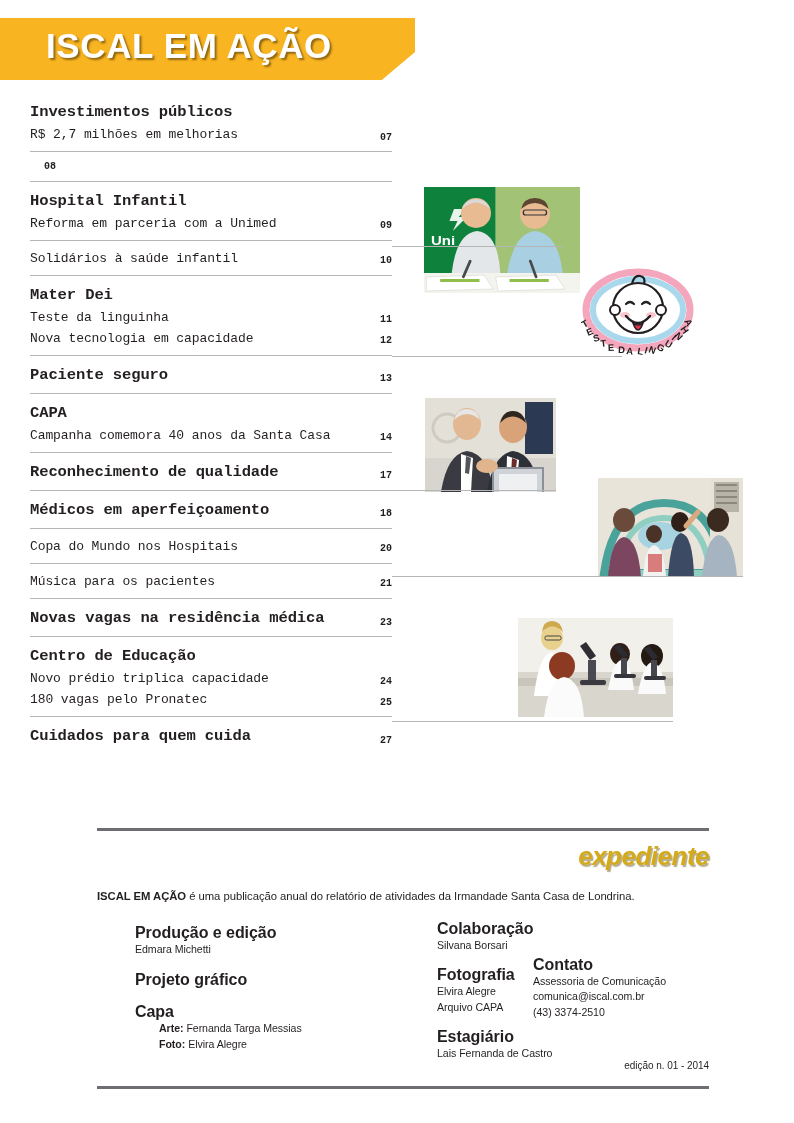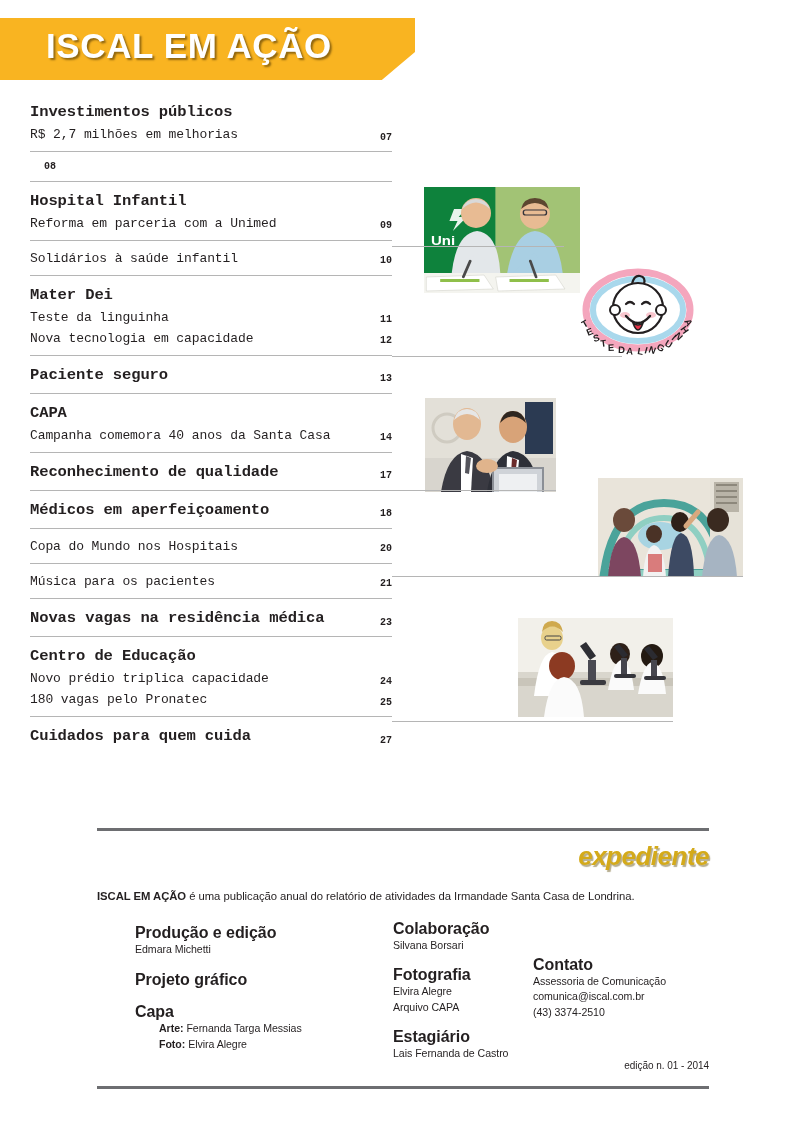--- a/index.html
+++ b/index.html
@@ -149,21 +149,21 @@
   }
   .exp-t {
     font-size: 10.6px;
     font-weight: 400;
     color: #231f20;
     letter-spacing: -0.05px;
     line-height: 1.45;
   }
   .exp-t b { font-weight: 700; margin-left: 24px; }
   .exp-block { margin-bottom: 14px; }
-  .exp-block.tight { margin-bottom: 13px; }
+  .exp-block.tight { margin-bottom: 13px; margin-left: 44px; }
 
   .exp-edition {
     position: absolute;
     right: 0;
     top: 232px;
     font-size: 10px;
     color: #231f20;
     letter-spacing: -0.05px;
   }
   .exp-rule-bot {

